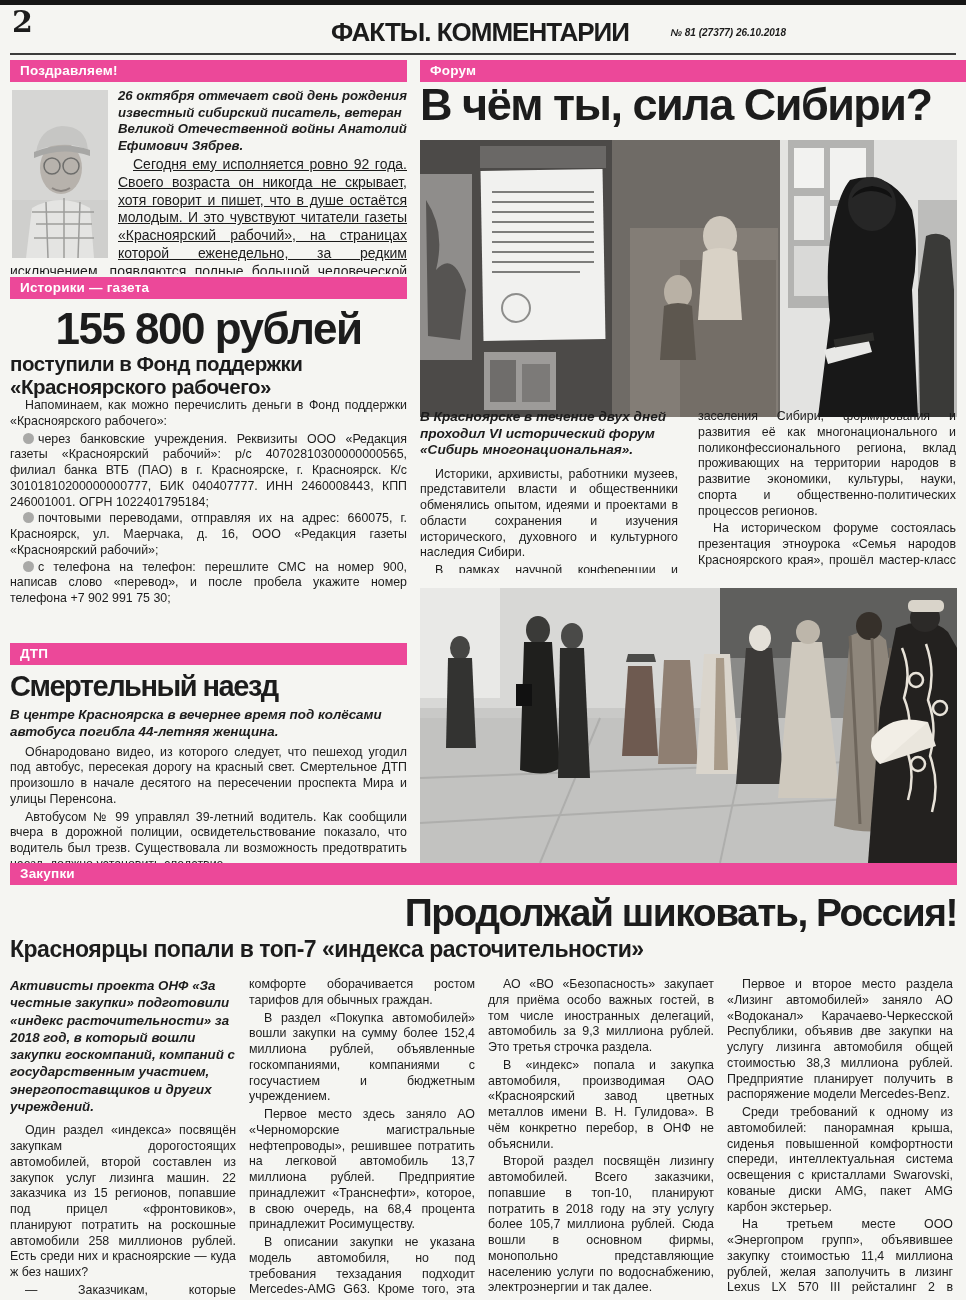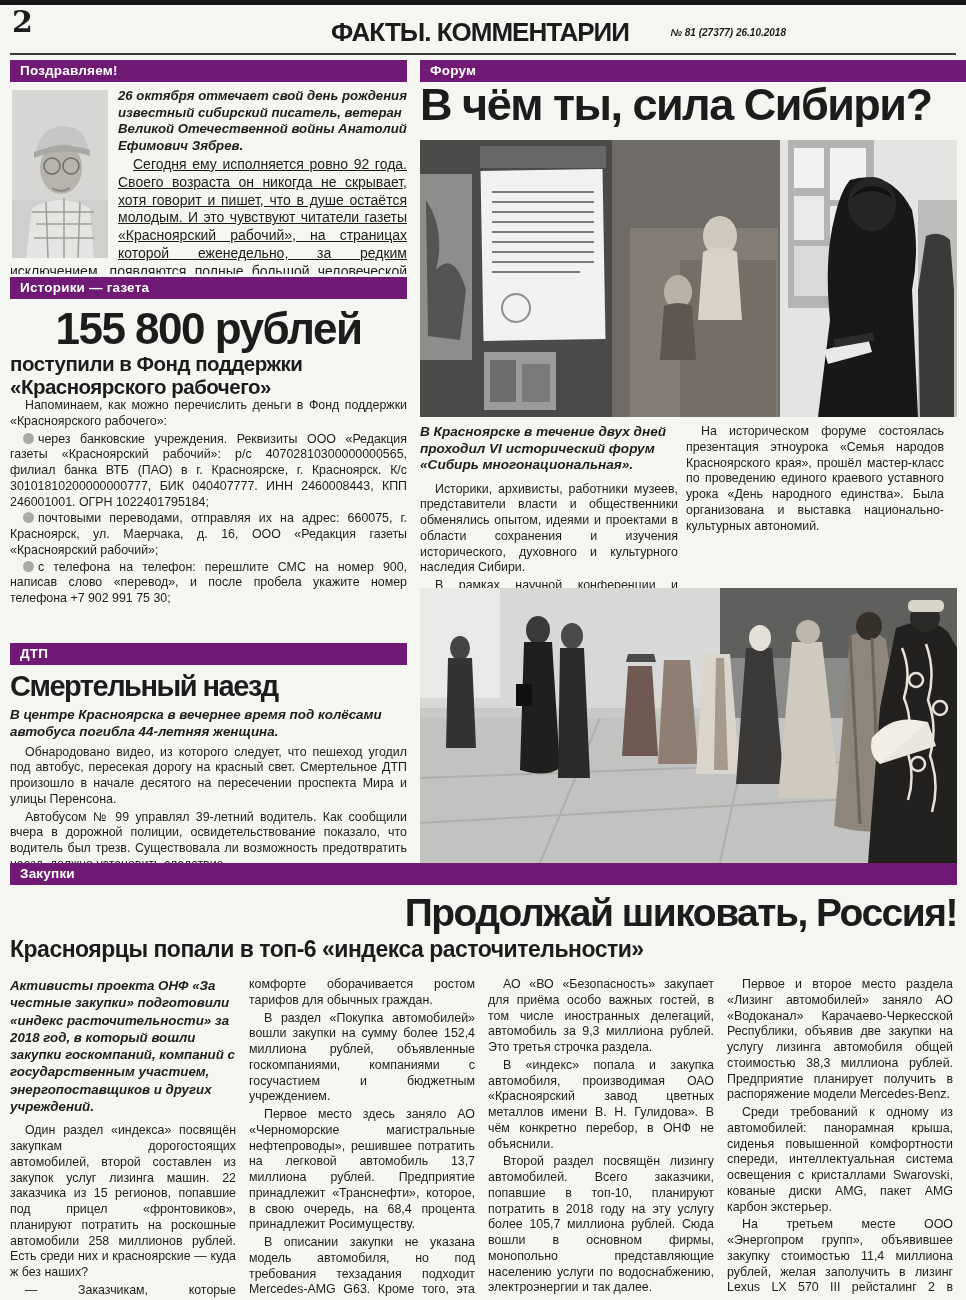--- a/index.html
+++ b/index.html
@@ -17,21 +17,21 @@
     font-weight:bold;font-size:26px;letter-spacing:-1px;line-height:1;}
   .hdr-issue{position:absolute;right:180px;top:22px;font-weight:bold;font-style:italic;font-size:10px;}
   .masthead{position:absolute;right:8px;top:2px;width:165px;text-align:right;line-height:.9;}
   .masthead .row{display:flex;align-items:center;justify-content:flex-end;gap:3px;}
   .medal{width:22px;height:22px;border-radius:50%;background:#1d1d1d;position:relative;flex:0 0 auto;}
   .medal::after{content:"";position:absolute;left:4px;top:4px;right:4px;bottom:4px;border-radius:50%;border:1.5px solid #8d8d8d;}
   .mh1{font-family:"DejaVu Serif",serif;font-weight:bold;font-style:italic;font-size:17px;letter-spacing:-1px;}
   .mh2{font-weight:900;font-size:21px;letter-spacing:-.5px;}
   .hdr-rule{position:absolute;left:10px;right:10px;top:48px;height:2px;background:#3c3c3c;}
   
-  .section-bar{background:#701a75;color:#fff;font-weight:bold;font-size:13.5px;padding:3px 10px 4px;letter-spacing:.2px;}
+  .section-bar{background:#ec4899;color:#fff;font-weight:bold;font-size:13.5px;padding:3px 10px 4px;letter-spacing:.2px;}
   p{margin:0 0 2px;text-align:justify;font-size:12.4px;line-height:1.27;}
   .ind{text-indent:15px;}
   .lead{font-weight:bold;font-style:italic;text-align:left;}
   .cond{letter-spacing:-1.5px;font-weight:900;}
   
   .left-col{position:absolute;left:10px;top:60px;width:397px;height:803px;}
   .blk{position:absolute;left:0;width:397px;overflow:hidden;}
   .congrats{top:0;height:214px;}
   .congrats .bar{margin-bottom:6px;}
   .portrait{float:left;width:96px;height:168px;margin:2px 10px 2px 2px;background:#d8d8d6;}
@@ -45,21 +45,21 @@
   .fund-item{text-indent:13px;margin-bottom:1px;}
   .dtp{top:583px;height:276px;}
   .dtp-head{font-size:29px;margin:7px 0 6px;line-height:1;}
   .dtp .lead{font-size:13.4px;line-height:1.25;margin-bottom:4px;}
   
   .right-col{position:absolute;left:420px;top:60px;width:537px;height:803px;}
   .rblk{position:absolute;left:0;width:537px;overflow:hidden;}
   .forum-bar{top:0;}
   .forum-head{top:22px;font-size:45px;line-height:1;}
   .photo1{top:80px;height:277px;}
-  .forum-text{top:364px;height:164px;display:flex;gap:8px;}
+  .forum-text{top:349px;height:164px;display:flex;gap:20px;}
   .forum-text .fcol{width:258px;flex:0 0 auto;}
   .forum-text .lead{font-size:13.6px;line-height:1.22;margin-bottom:8px;}
   .photo2{top:528px;height:275px;}
   .photo-frame{background:#cfcfcd;}
   .photo-frame svg{display:block;}
   
   .bottom{position:absolute;left:10px;top:863px;width:947px;height:434px;overflow:hidden;}
   .zak-head{font-size:39px;line-height:1;margin:8px 0 4px;text-align:right;}
   .zak-sub{font-size:23px;font-weight:900;letter-spacing:-.5px;margin:0 0 14px;}
   .zak-cols{display:flex;gap:13px;}
@@ -174,20 +174,21 @@
     </svg>
   </div>
 
   <div class="rblk forum-text">
     <div class="fcol">
       <p class="lead">В Красноярске в течение двух дней проходил VI исторический форум «Сибирь многонациональная».</p>
       <p class="ind">Историки, архивисты, работники музеев, представители власти и общественники обменялись опытом, идеями и проектами в области сохранения и изучения исторического, духовного и культурного наследия Сибири.</p>
       <p class="ind">В рамках научной конференции и мастер-классов участники форума рассмотрели вопросы освоения и</p>
     </div>
     <div class="fcol">
+      <p>заселения Сибири, формирования и развития её как многонационального и поликонфессионального региона, вклад проживающих на территории народов в развитие экономики, культуры, науки, спорта и общественно-политических процессов регионов.</p>
       <p class="ind">На историческом форуме состоялась презентация этноурока «Семья народов Красноярского края», прошёл мастер-класс по проведению единого краевого уставного урока «День народного единства». Была организована и выставка национально-культурных автономий.</p>
 
     </div>
   </div>
 
   <div class="rblk photo2 photo-frame">
     <svg width="537" height="275" viewBox="0 0 537 275" xmlns="http://www.w3.org/2000/svg">
       <rect width="537" height="275" fill="#c9c9c7"></rect>
       <rect x="0" y="0" width="537" height="120" fill="#d8d8d6"></rect>
       <rect x="0" y="0" width="80" height="110" fill="#e9e9e7"></rect>
@@ -232,21 +233,21 @@
       </g>
       <path d="M452 150 L508 134 L516 158 L460 176 Z" fill="#eae6dd"></path>
       <path d="M452 150 Q470 128 496 132 L508 134 L460 176 Q448 166 452 150 Z" fill="#f2eee6"></path>
     </svg>
   </div>
 </div>
 
 <div class="bottom">
   <div class="section-bar">Закупки</div>
   <div class="zak-head cond">Продолжай шиковать, Россия!</div>
-  <div class="zak-sub">Красноярцы попали в топ-6 «индекса расточительности»</div>
+  <div class="zak-sub">Красноярцы попали в топ-7 «индекса расточительности»</div>
   <div class="zak-cols">
     <div class="zcol">
       <p class="lead">Активисты проекта ОНФ «За честные закупки» подготовили «индекс расточительности» за 2018 год, в который вошли закупки госкомпаний, компаний с государственным участием, энергопоставщиков и других учреждений.</p>
       <p class="ind">Один раздел «индекса» посвящён закупкам дорогостоящих автомобилей, второй составлен из закупок услуг лизинга машин. 22 заказчика из 15 регионов, попавшие под прицел «фронтовиков», планируют потратить на роскошные автомобили 258 миллионов рублей. Есть среди них и красноярские — куда ж без наших?</p>
       <p class="ind">— Заказчикам, которые продолжают тратить баснословные деньги на комфортное передвижение, давно пора задуматься над собственной эффективностью и пересмотреть приоритеты,— говорит координатор проекта ОНФ «За честные закупки», депутат Госдумы Антон Гетта.— Тратя на роскошь деньги государства или средства, поступающие напрямую от населения, руководство компаний показывает себя не с лучшей стороны. На деле подобная ярая забота о собственном</p>
     </div>
     <div class="zcol">
       <p>комфорте оборачивается ростом тарифов для обычных граждан.</p>
       <p class="ind">В раздел «Покупка автомобилей» вошли закупки на сумму более 152,4 миллиона рублей, объявленные госкомпаниями, компаниями с госучастием и бюджетным учреждением.</p>
       <p class="ind">Первое место здесь заняло АО «Черноморские магистральные нефтепроводы», решившее потратить на легковой автомобиль 13,7 миллиона рублей. Предприятие принадлежит «Транснефти», которое, в свою очередь, на 68,4 процента принадлежит Росимуществу.</p>

